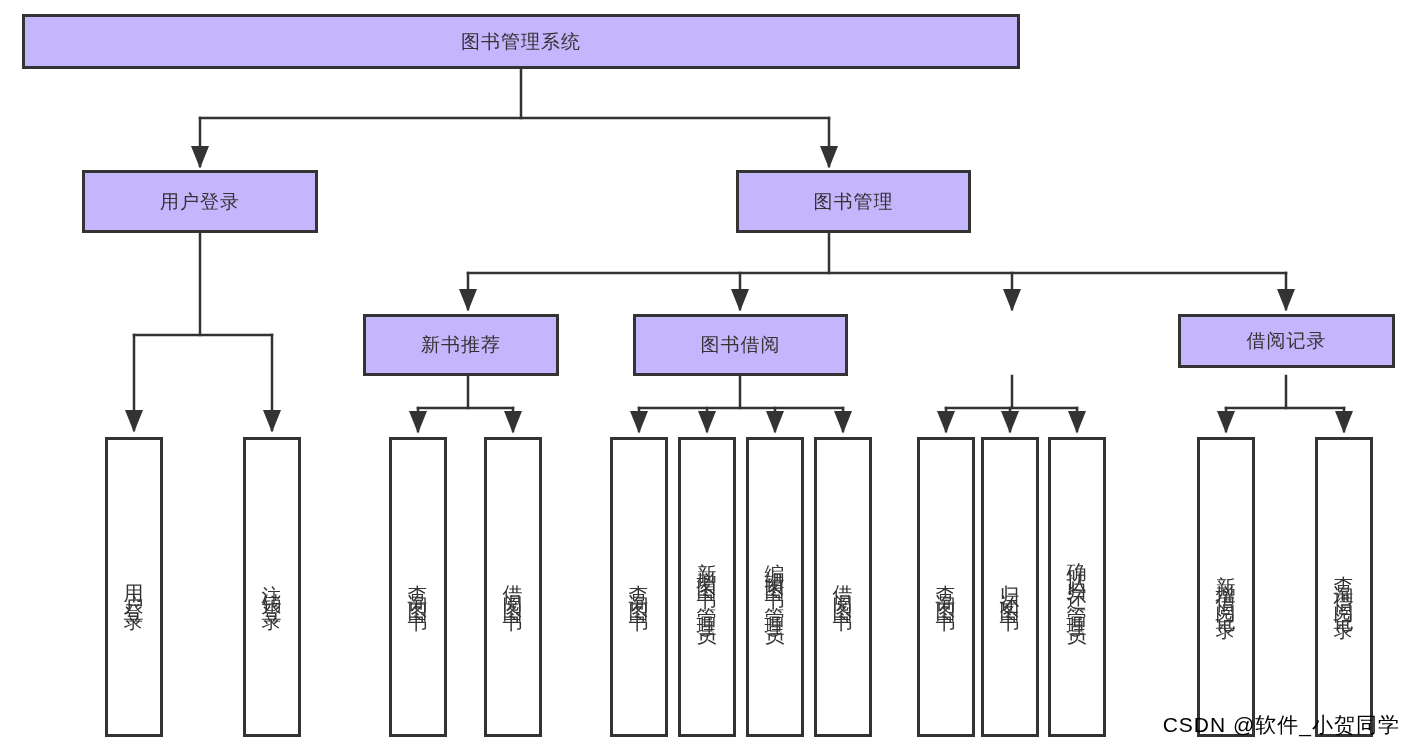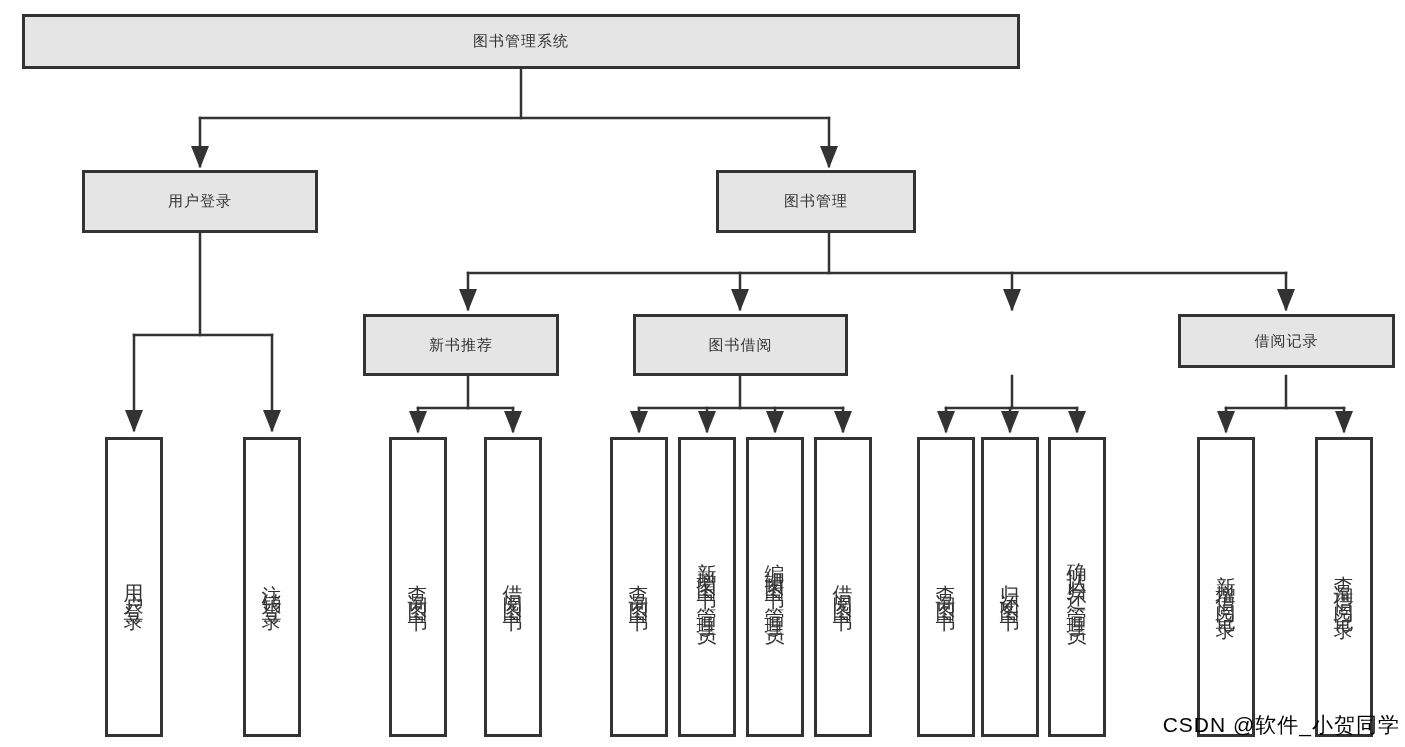--- a/index.html
+++ b/index.html
@@ -5,23 +5,23 @@
   html,body{margin:0;padding:0;background:#ffffff;}
   *{box-sizing:border-box;}
   .stage{
     position:relative;width:1405px;height:747px;background:#ffffff;
     font-family:"Liberation Sans","DejaVu Sans",sans-serif;color:#333333;overflow:hidden;
   }
   .connector-layer{position:absolute;left:0;top:0;width:1405px;height:747px;}
   .connector-layer *{stroke:#333333;fill:none;}
   .connector-layer .head{fill:#333333;stroke:none;}
   .hnode{
-    position:absolute;background:#e5e5e5;border:3px solid #333333;
+    position:absolute;background:#c4b5fd;border:3px solid #333333;
     display:flex;align-items:center;justify-content:center;
-    font-size:15px;letter-spacing:1px;text-align:center;z-index:2;
+    font-size:19px;letter-spacing:1px;text-align:center;z-index:2;
   }
   .vnode{
     position:absolute;top:437px;width:58px;height:300px;
     background:#ffffff;border:3px solid #333333;
     display:flex;align-items:center;justify-content:center;z-index:2;
   }
   .vnode span{
     writing-mode:vertical-rl;text-orientation:mixed;
     font-size:20px;letter-spacing:9px;line-height:1;white-space:nowrap;
   }
@@ -93,21 +93,21 @@
       <path d="M1286,376 V408"></path>
       <path d="M1226,408 H1344"></path>
       <path d="M1226,408 V431" marker-end="url(#ah)"></path>
       <path d="M1344,408 V431" marker-end="url(#ah)"></path>
     </g>
   </svg>
 
   <div class="hnode" style="left:22px;top:14px;width:998px;height:55px">图书管理系统</div>
 
   <div class="hnode" style="left:82px;top:170px;width:236px;height:63px">用户登录</div>
-  <div class="hnode" style="left:716px;top:170px;width:200px;height:63px">图书管理</div>
+  <div class="hnode" style="left:736px;top:170px;width:235px;height:63px">图书管理</div>
 
   <div class="hnode" style="left:363px;top:314px;width:196px;height:62px">新书推荐</div>
   <div class="hnode" style="left:633px;top:314px;width:215px;height:62px">图书借阅</div>
   <div class="hnode" style="left:1178px;top:314px;width:217px;height:54px">借阅记录</div>
 
   <div class="vnode" style="left:105px">
     <span>用户登录</span>
   </div>
   <div class="vnode" style="left:243px">
     <span>注销登录</span>

